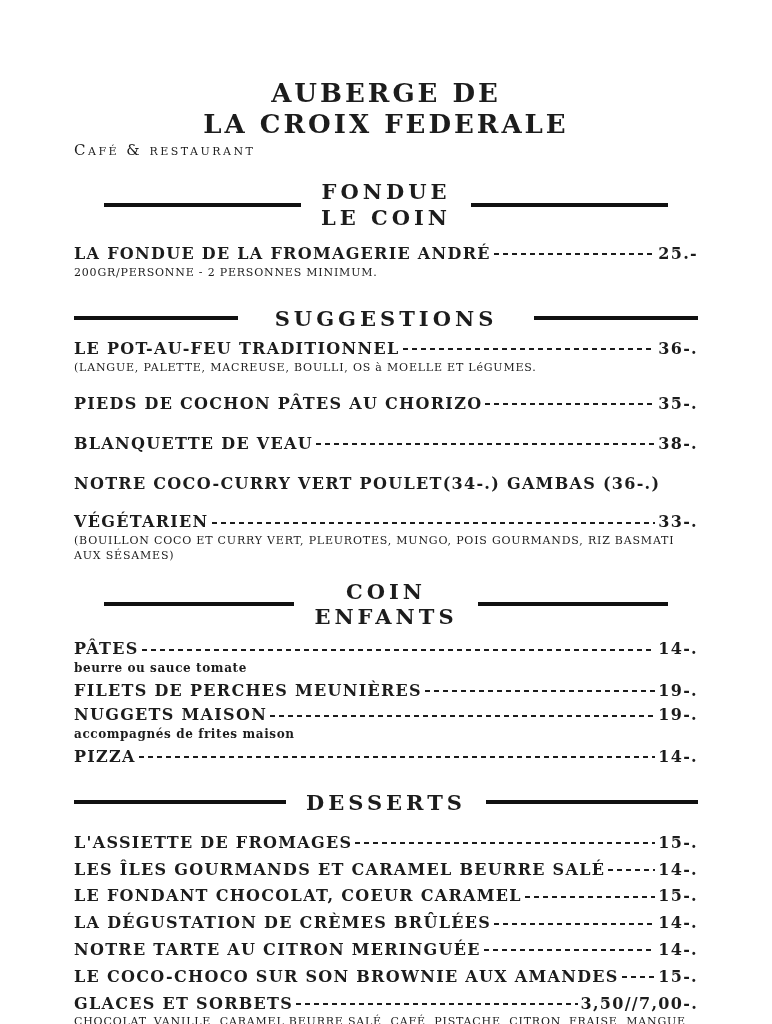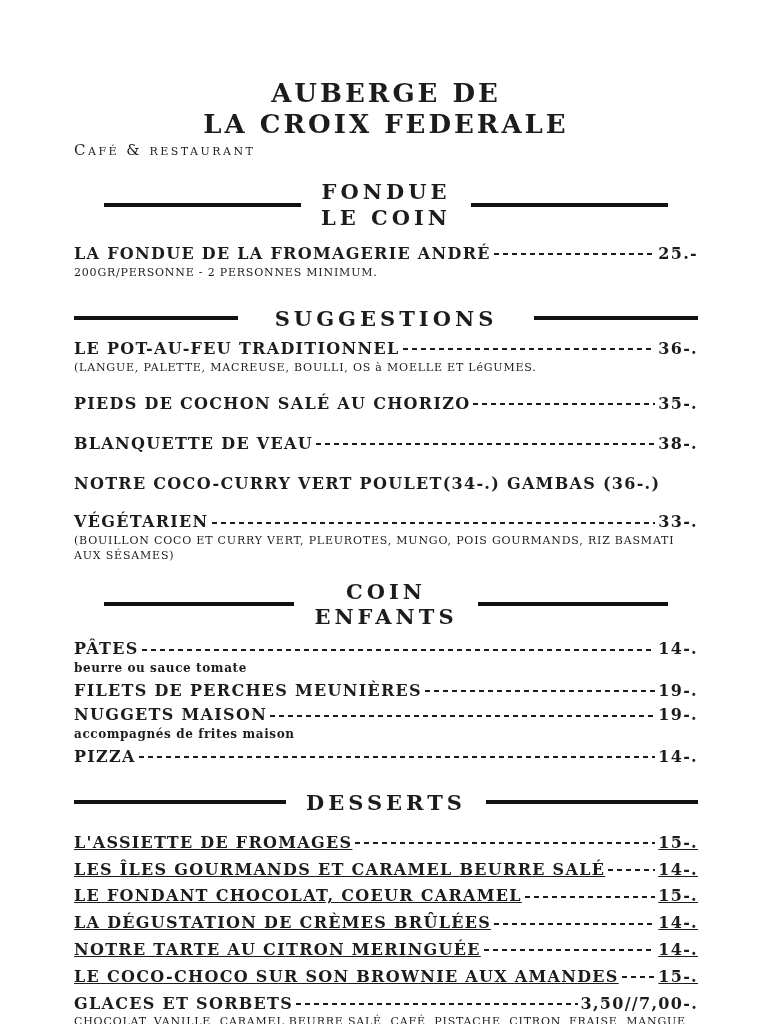--- a/index.html
+++ b/index.html
@@ -73,21 +73,21 @@
     letter-spacing: 0.8px;
     line-height: 1.3;
     margin-top: 1px;
   }
   .desc-plain { font-size: 12px; letter-spacing: 0.6px; font-weight: bold; }
 
   .item-fondue      { margin-bottom: 2px; }
   .item-suggestion  { margin-bottom: 19px; }
   .item-tight       { margin-bottom: 18px; }
   .item-enfant      { margin-bottom: 4px; }
-  .item-dessert     { margin-bottom: 6px; text-decoration: underline; }
+  .item-dessert     { margin-bottom: 6px; }
 </style>
 </head>
 <body>
 
 <div class="page">
 
   <header>
     <div class="title">
       <div>AUBERGE DE</div>
       <div>LA CROIX FEDERALE</div>
@@ -123,21 +123,21 @@
     <div class="row">
       <span class="name">LE POT-AU-FEU TRADITIONNEL</span>
       <span class="leader"></span>
       <span class="price">36-.</span>
     </div>
     <div class="desc">(LANGUE, PALETTE, MACREUSE, BOULLI, OS à MOELLE ET LéGUMES.</div>
   </div>
 
   <div class="item item-suggestion">
     <div class="row">
-      <span class="name">PIEDS DE COCHON SALÉ AU CHORIZO</span>
+      <span class="name">PIEDS DE COCHON PÂTES AU CHORIZO</span>
       <span class="leader"></span>
       <span class="price">35-.</span>
     </div>
   </div>
 
   <div class="item item-suggestion">
     <div class="row">
       <span class="name">BLANQUETTE DE VEAU</span>
       <span class="leader"></span>
       <span class="price">38-.</span>

